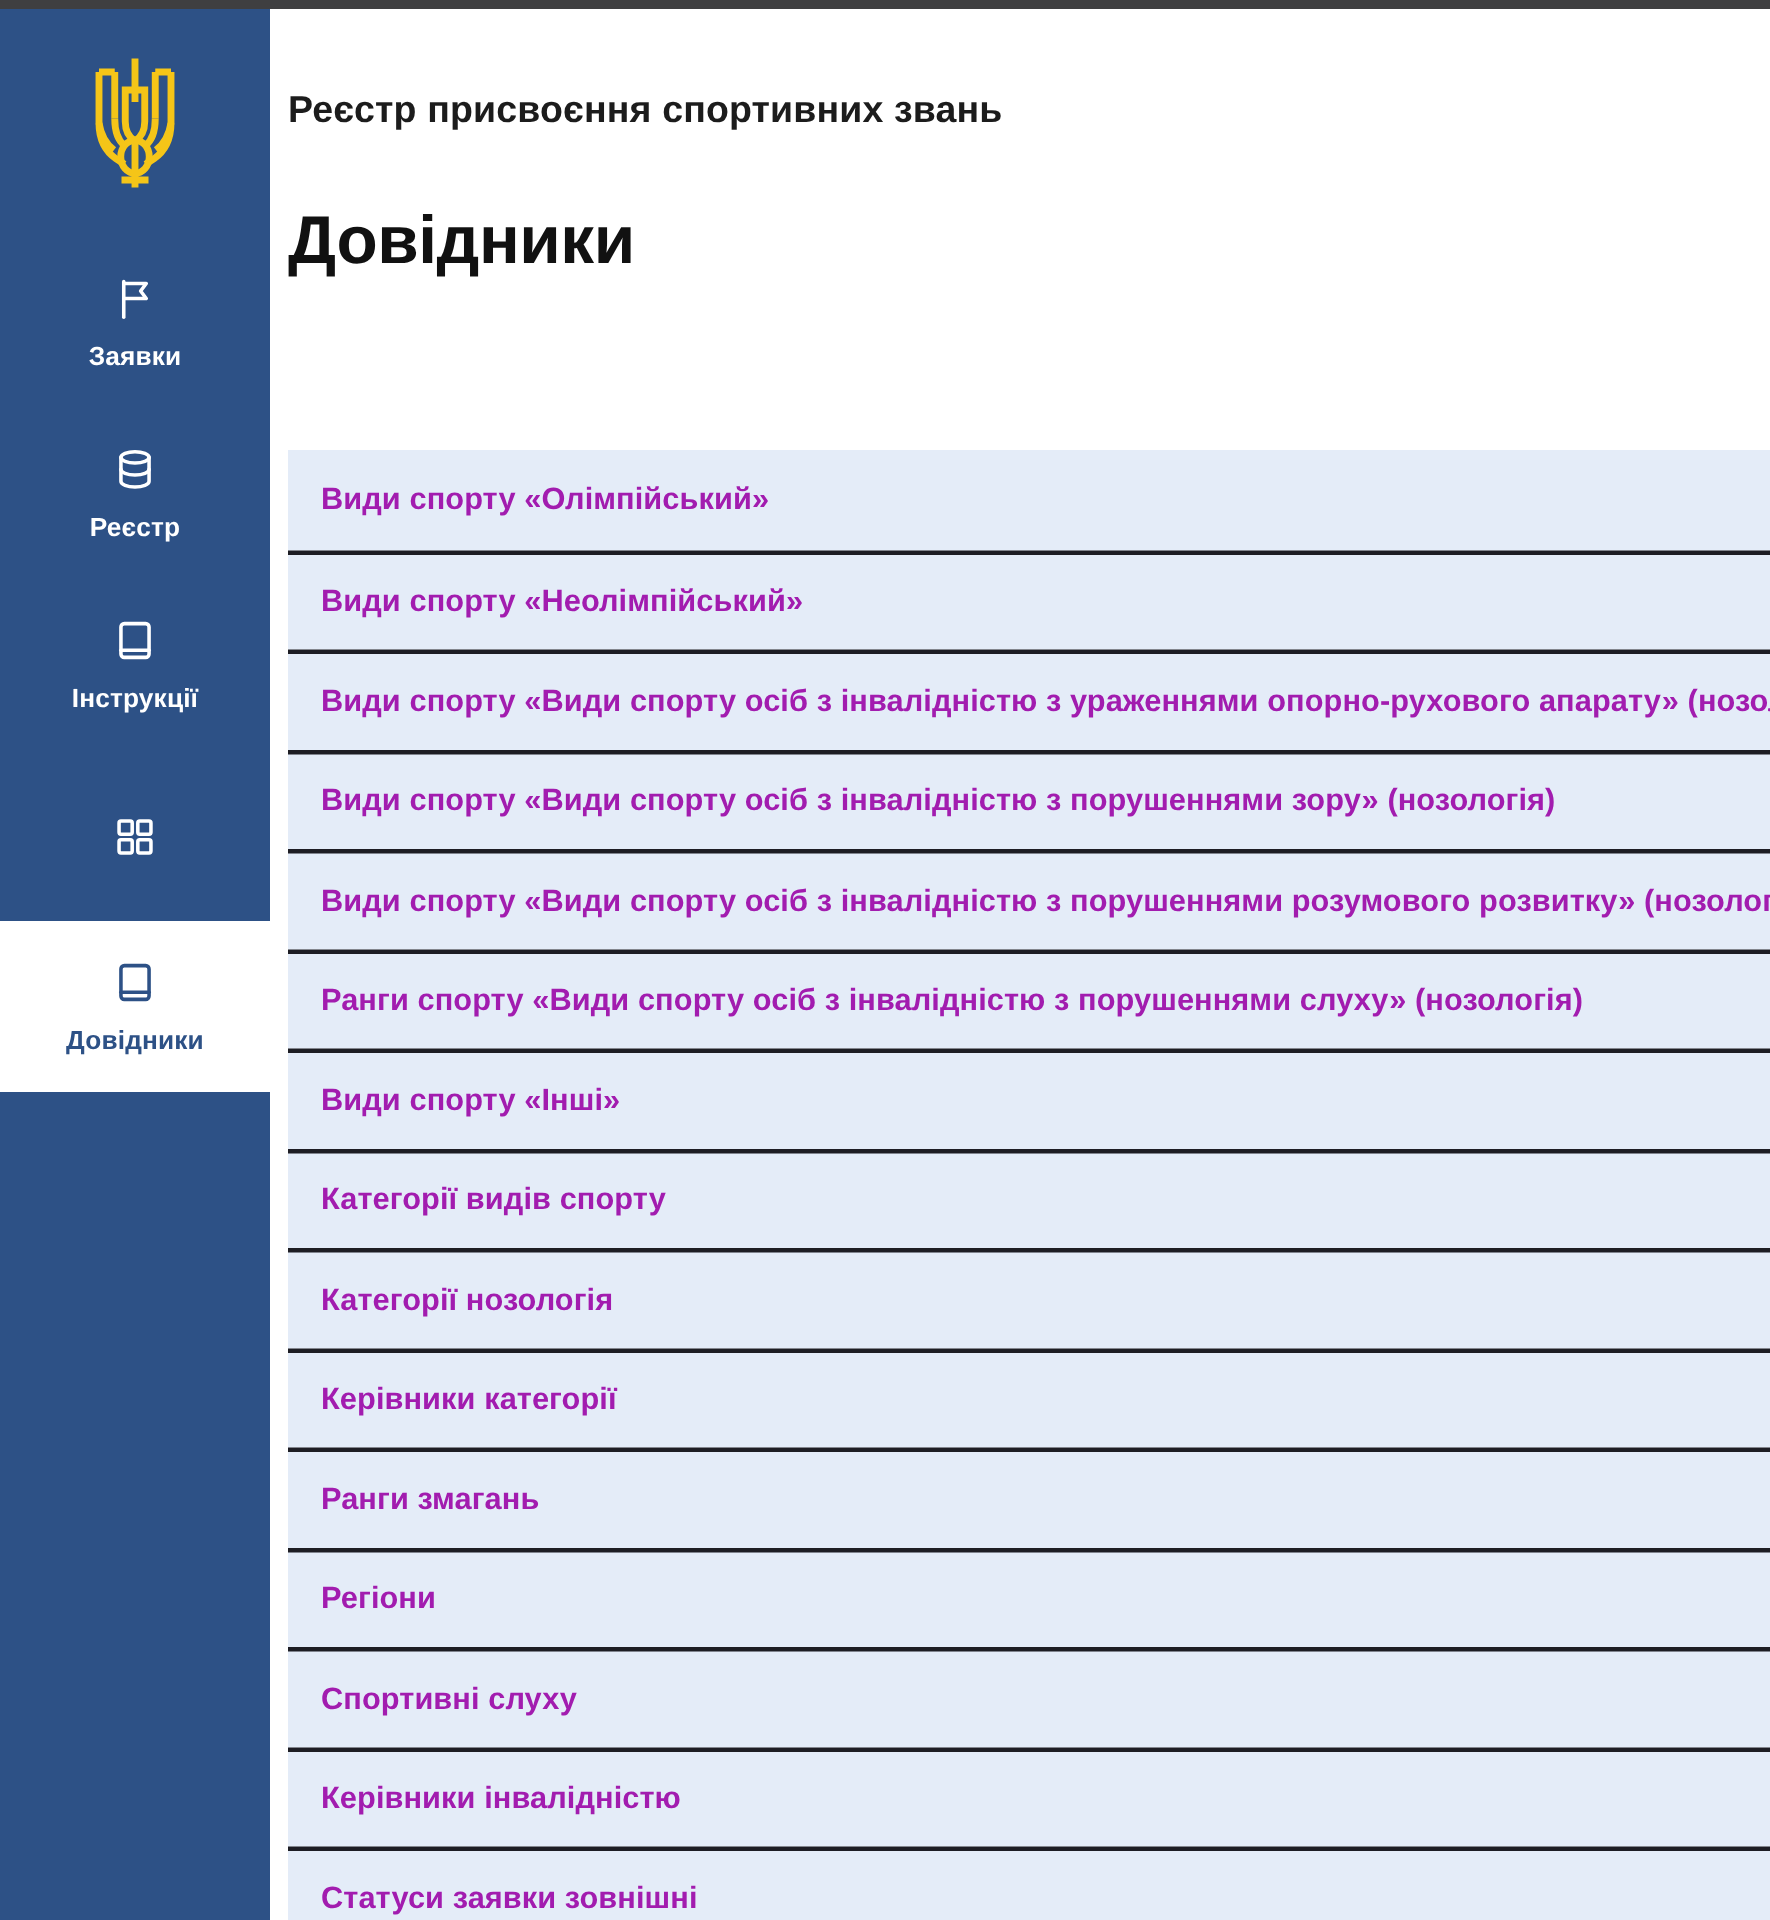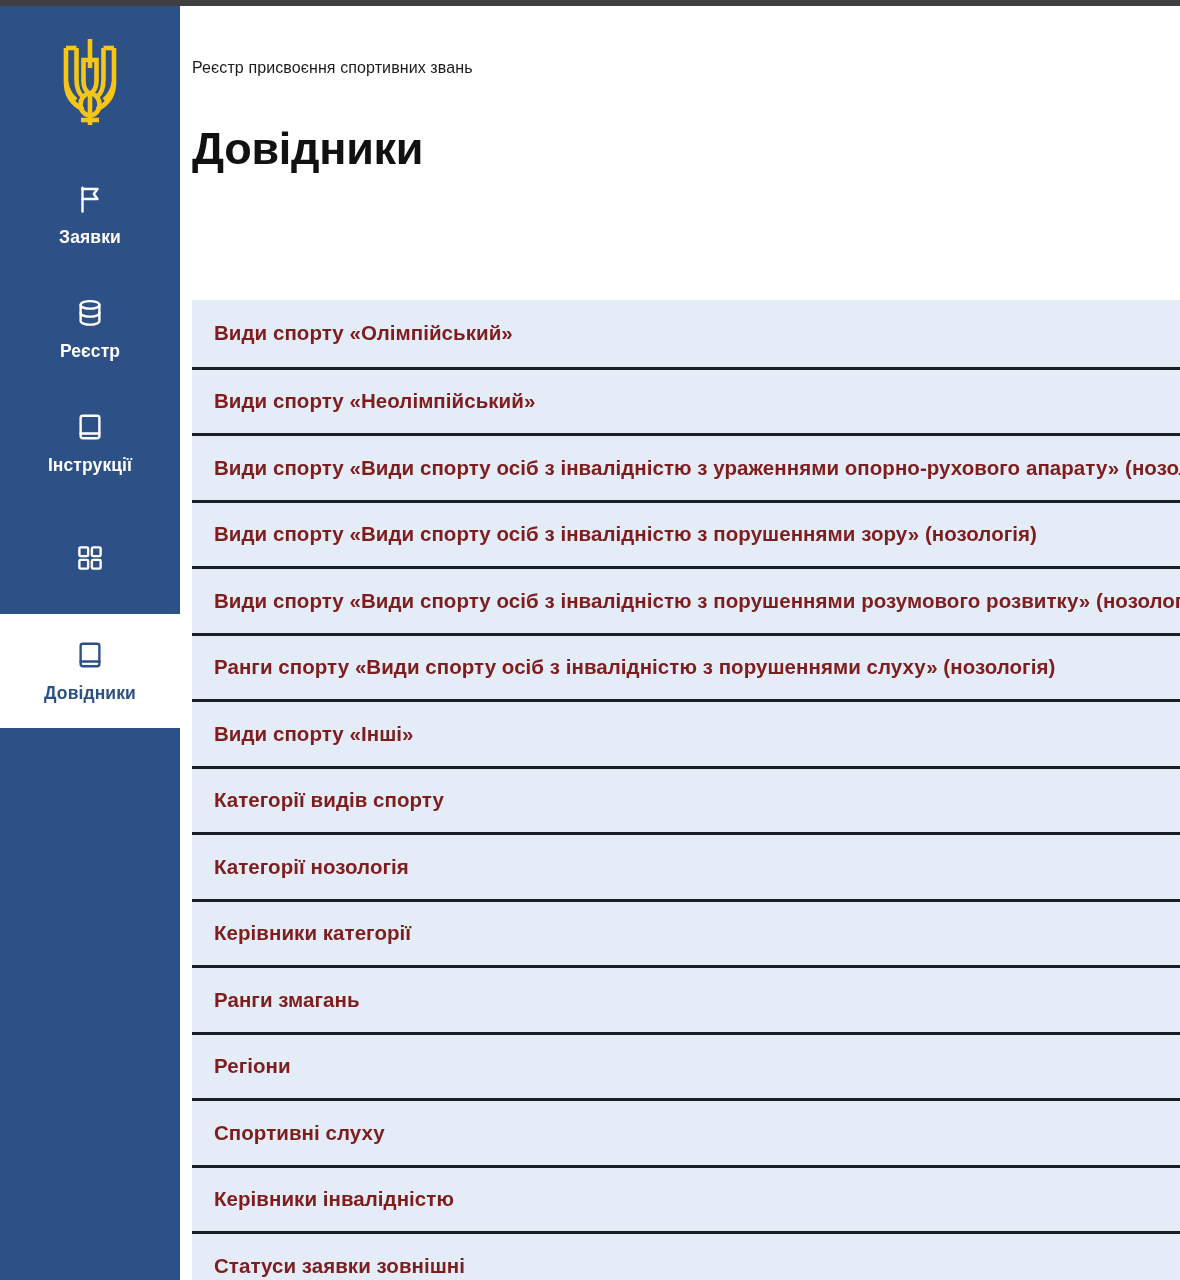--- a/index.html
+++ b/index.html
@@ -97,22 +97,22 @@
     height: 1274px;
     background: #ffffff;
     overflow: hidden;
   }
 
   .content-head {
     padding: 52px 0 0 12px;
   }
 
   .app-subtitle {
-    font-size: 16px;
-    font-weight: 400;
+    font-size: 25px;
+    font-weight: 700;
     color: #1c1c1c;
     letter-spacing: 0.1px;
     line-height: 1.2;
   }
 
   .page-title {
     margin-top: 48px;
     font-size: 45px;
     font-weight: 700;
     color: #111111;
@@ -137,21 +137,21 @@
     cursor: pointer;
     white-space: nowrap;
     overflow: visible;
   }
 
   .dir-row + .dir-row { border-top: 3px solid #1d1d24; }
 
   .dir-row .dir-label {
     font-size: 20.5px;
     font-weight: 700;
-    color: #7f1d1d;
+    color: #a21caf;
     letter-spacing: 0.05px;
     padding-left: 22px;
     white-space: nowrap;
   }
 </style>
 </head>
 <body>
 
 <div id="app">
 

